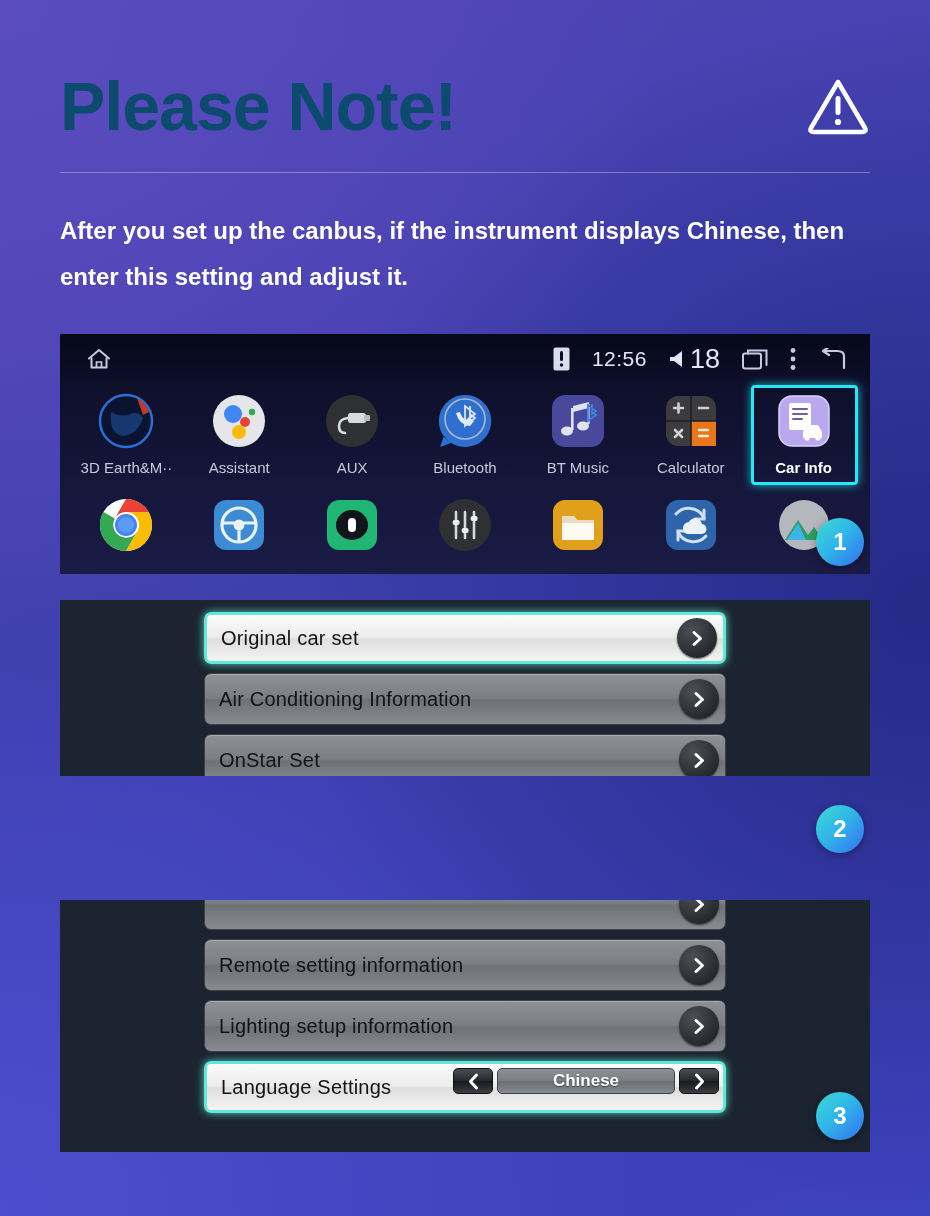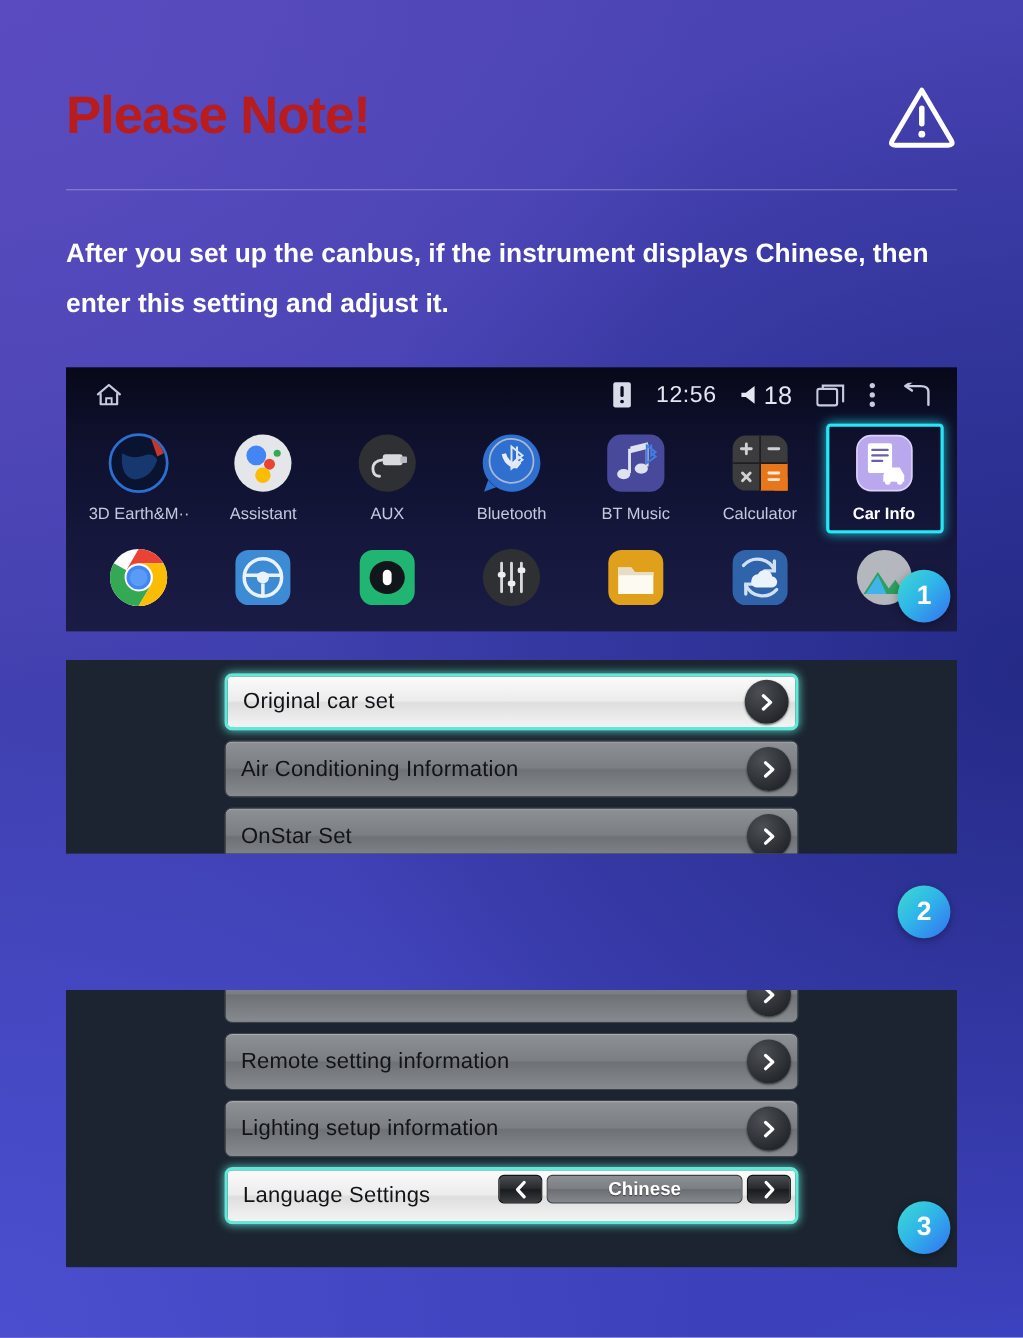--- a/index.html
+++ b/index.html
@@ -16,21 +16,21 @@
       linear-gradient(160deg, #5046b6 0%, #3f3fae 45%, #3c41bd 100%);
     position: relative;
   }
 
   
   .header {
     position: absolute; left: 60px; top: 46px; width: 810px; height: 120px;
     display: flex; align-items: center; justify-content: space-between;
   }
   .title {
-    font-size: 48px; font-weight: bold; color: #b91c1c;
+    font-size: 68px; font-weight: bold; color: #0c4a6e;
     letter-spacing: -1px; line-height: 1; text-align: right;
   }
   .warn-icon { width: 64px; height: 60px; }
 
   .divider {
     position: absolute; left: 60px; top: 172px; width: 810px; height: 1px;
     background: rgba(255,255,255,0.32);
   }
 
   .intro {
@@ -45,21 +45,21 @@
     background: linear-gradient(180deg, #0b0c22 0%, #131538 55%, #1a1c46 100%);
   }
   .statusbar {
     height: 50px; display: flex; align-items: center;
     padding: 0 22px 0 26px; color: #c8cbe0;
     background: linear-gradient(180deg, #070818 0%, #0d0f2a 100%);
   }
   .sb-spacer { flex: 1; }
   .sb-item { display: flex; align-items: center; margin-left: 22px; }
   .sb-clock { font-size: 21px; color: #e4e6f2; letter-spacing: .5px; }
-  .sb-vol { font-size: 23px; color: #e4e6f2; margin-left: 6px; }
+  .sb-vol { font-size: 27px; color: #e4e6f2; margin-left: 6px; }
   .home-ico { width: 26px; height: 26px; }
 
   .approw {
     display: flex; padding: 0 10px; height: 108px; align-items: flex-start;
   }
   .app {
     width: 115px; display: flex; flex-direction: column; align-items: center;
     padding-top: 8px; position: relative;
   }
   .app .ic { width: 58px; height: 58px; display: block; }

